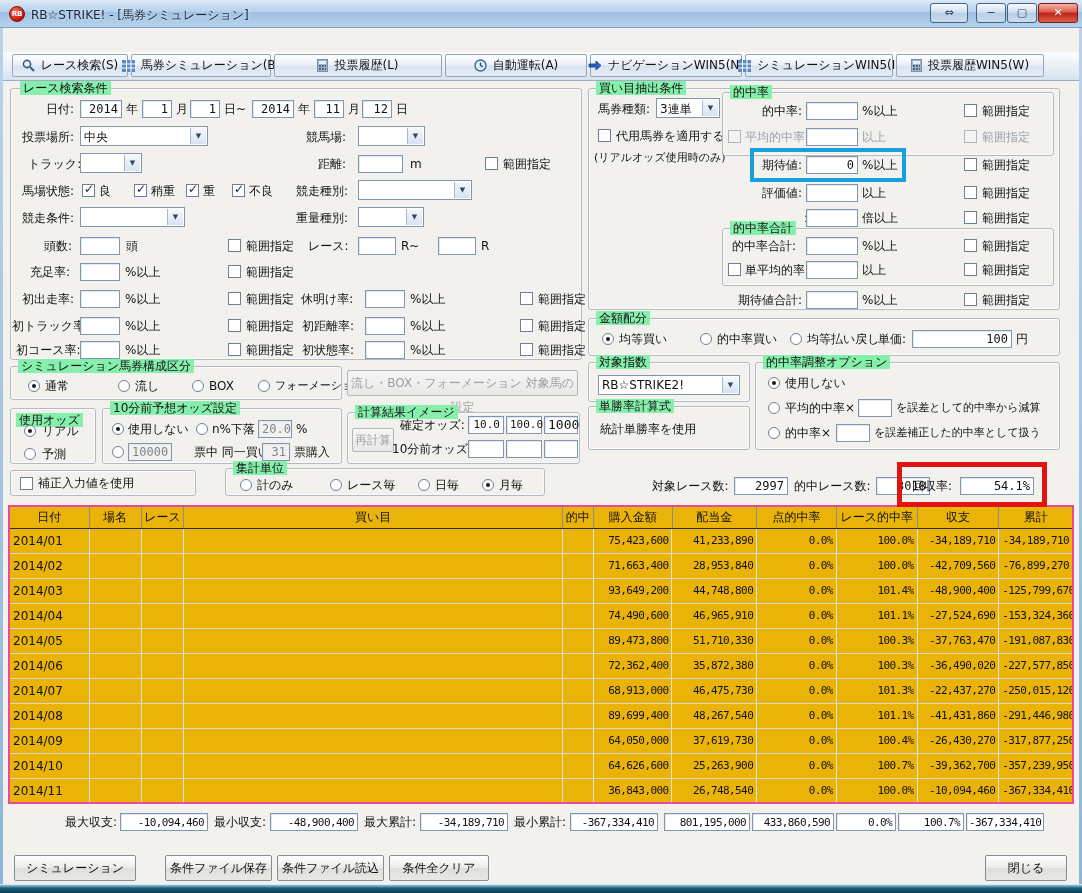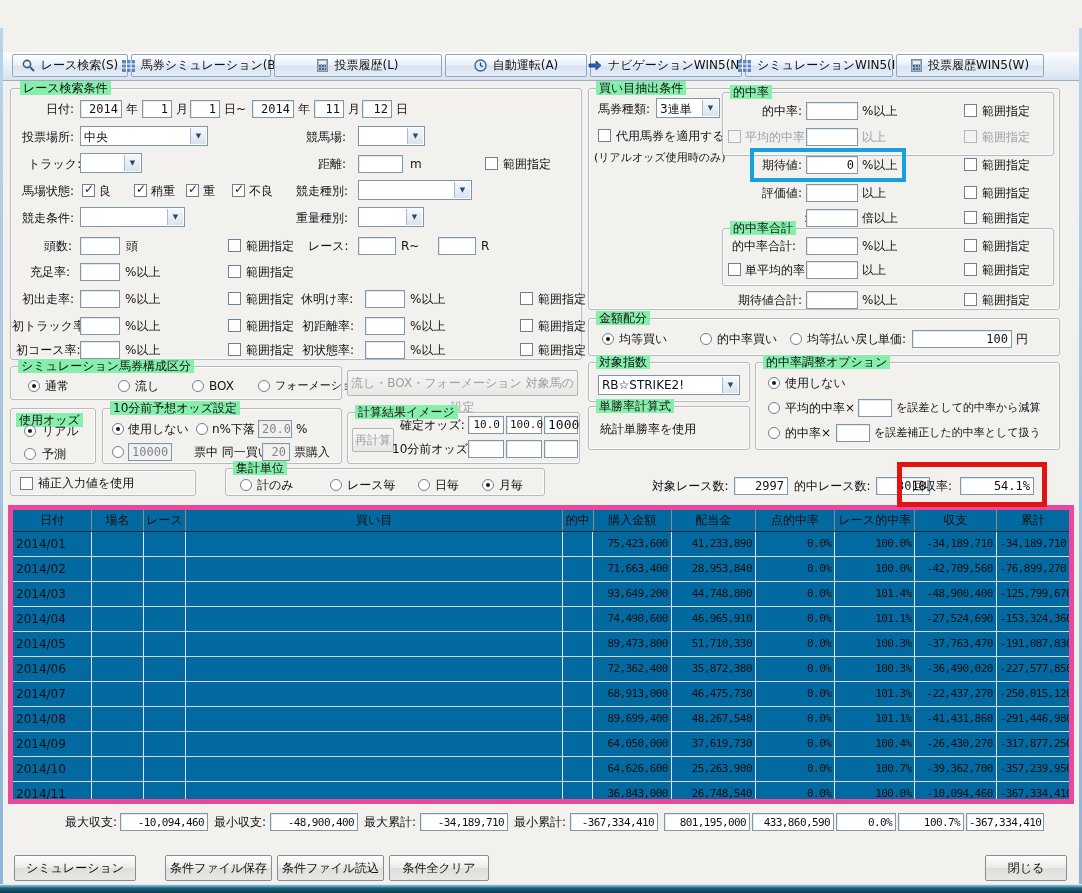--- a/index.html
+++ b/index.html
@@ -61,21 +61,21 @@
   .btn { position:absolute; border:1px solid #868d96; border-radius:2px; text-align:center;
     background: linear-gradient(#fefefe,#ececea 48%, #dededb 52%, #e8e8e5); }
   .btn.dis { color:#9aa0a6; border-color:#b1b6bb; background: linear-gradient(#f6f6f5,#e9e8e5); }
 
   
   .hl-blue { position:absolute; border:4px solid #18a0dc; z-index:5; }
   .hl-red  { position:absolute; border:5px solid #e11414; z-index:5; }
 
   
   .table { position:absolute; left:8px; top:505px; width:1066px; height:299px;
-    background:#0369a1; border:5px solid #ec4899; overflow:hidden; }
+    background:#eab308; border:2px solid #ec4899; overflow:hidden; }
   .thead { display:flex; height:22px; border-bottom:1px solid #2a2a2a; }
   .th { border-right:1px solid #8d8d8d; text-align:center; line-height:21px; white-space:nowrap; overflow:hidden; }
   .trow { display:flex; height:25px; border-bottom:1px solid #d7d7d7; }
   .td { border-right:1px solid #e2e2e2; line-height:24px; padding:0 3px; white-space:nowrap; overflow:hidden; }
   .td.num { text-align:right; font-family:"DejaVu Sans Mono","Liberation Mono",monospace;
             font-size:11px; letter-spacing:-0.6px; }
   .c0{width:80px}.c1{width:52px}.c2{width:43px}.c3{width:380px}.c4{width:31px}
   .c5{width:79px}.c6{width:85px}.c7{width:80px}.c8{width:81px}.c9{width:82px}
   .c10{width:73px;border-right:none}
 
@@ -86,20 +86,28 @@
   .frame-side { position:absolute; top:28px; bottom:0; width:3px;
     background: linear-gradient(#b9d3ec,#8fb4d8); }
   .frame-bottom { position:absolute; left:0; right:0; bottom:0; height:9px;
     background: linear-gradient(#9cc2de, #17607a 40%, #0d3b4d); border-top:1px solid #d6e8f4; }
 </style>
 </head>
 <body>
 
 <div class="pg">
 
+  <div class="titlebar">
+    <div class="app-icon">RB</div>
+    <div class="title-text">RB☆STRIKE! - [馬券シミュレーション]</div>
+    <div class="wbtn" style="left:930px;width:38px;">⇔</div>
+    <div class="wbtn" style="left:976px;width:30px;">─</div>
+    <div class="wbtn" style="left:1007px;width:30px;">▢</div>
+    <div class="wbtn close" style="left:1038px;width:40px;">✕</div>
+  </div>
 
 
   <div class="toolbar">
     <div class="tbtn" style="width:116px;">
       <svg width="13" height="13" viewBox="0 0 13 13">
           <circle cx="5" cy="5" r="3.6" fill="none" stroke="#3a5a80" stroke-width="1.6"></circle>
           <line x1="8" y1="8" x2="12" y2="12" stroke="#3a5a80" stroke-width="2"></line>
         </svg>
       <span>レース検索(S)</span>
       </div>
@@ -281,21 +289,21 @@
   <span class="cap" style="left:110px;top:401px;">10分前予想オッズ設定</span>
   <span class="rb on" style="left:112px;top:423px;"></span>
   <span class="lb" style="left:128px;top:420px;">使用しない</span>
   <span class="rb" style="left:196px;top:423px;"></span>
   <span class="lb" style="left:212px;top:420px;">n%下落</span>
   <div class="tb num dis" style="left:258px;top:420px;width:34px;">20.0</div>
   <span class="lb" style="left:296px;top:420px;">%</span>
   <span class="rb" style="left:112px;top:446px;"></span>
   <div class="tb num dis" style="left:128px;top:443px;width:44px;">10000</div>
   <span class="lb" style="left:176px;top:443px;margin-left:18px;">票中 同一買い目</span>
-  <div class="tb num dis" style="left:262px;top:443px;width:28px;">20</div>
+  <div class="tb num dis" style="left:262px;top:443px;width:28px;">31</div>
   <span class="lb" style="left:294px;top:443px;">票購入</span>
 
   <div class="grp" style="left:347px;top:412px;width:233px;height:52px;"></div>
   <span class="cap" style="left:355px;top:405px;">計算結果イメージ</span>
   <div class="btn dis" style="left:352px;top:428px;width:42px;height:24px;line-height:22px;">再計算</div>
   <span class="lb" style="left:400px;top:416px;">確定オッズ:</span>
   <div class="tb num" style="left:468px;top:416px;width:36px;font-size:11px;">10.0</div>
   <div class="tb num" style="left:506px;top:416px;width:36px;font-size:11px;">100.0</div>
   <div class="tb num" style="left:544px;top:416px;width:34px;font-size:13px;">1000</div>
   <span class="lb" style="left:392px;top:440px;">10分前オッズ:</span>

